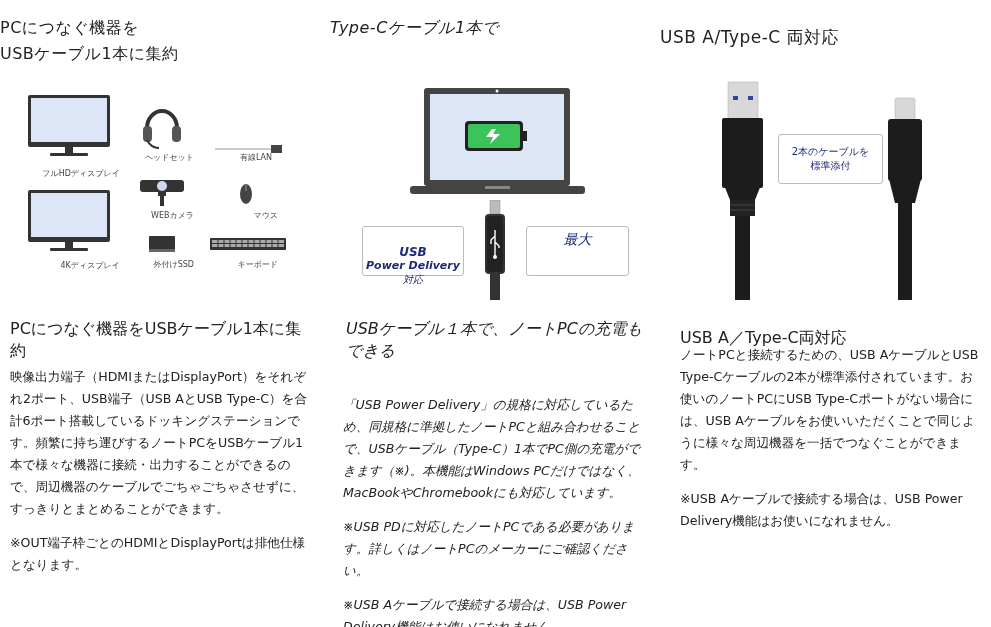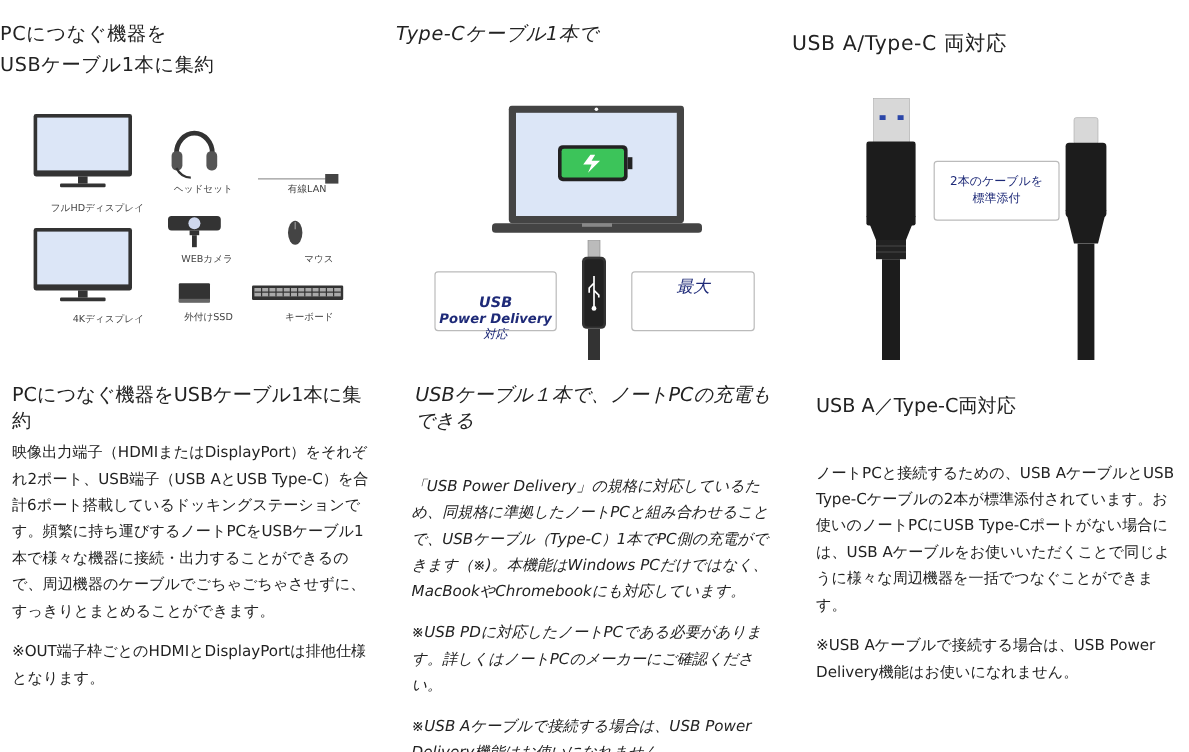--- a/index.html
+++ b/index.html
@@ -20,21 +20,21 @@
 
   .sec-title { position: absolute; font-size: 16px; line-height: 22px; color: #222; }
   .sec-body { position: absolute; font-size: 12.6px; line-height: 22px; color: #222; }
   .sec-body p { margin-bottom: 12px; }
 
   .col1 .sec-title { left: 10px; top: 318px; width: 300px; }
   .col1 .sec-body { left: 10px; top: 366px; width: 300px; }
   .col2 .sec-title { left: 16px; top: 318px; width: 300px; }
   .col2 .sec-body { left: 13px; top: 366px; width: 303px; margin-top: 28px; }
   .col3 .sec-title { left: 20px; top: 327px; width: 300px; }
-  .col3 .sec-body { left: 20px; top: 344px; width: 300px; margin-top: 39px; }
+  .col3 .sec-body { left: 20px; top: 344px; width: 300px; }
 
   .dev-label { position: absolute; font-size: 8px; color: #444; text-align: right; white-space: nowrap; }
 
   .badge { position: absolute; border: 1px solid #bbb; border-radius: 3px; background: #fff; color: #1e2a78; text-align: center; }
 </style>
 </head>
 <body>
 
 <div class="col col1">
   <div class="img-title">

